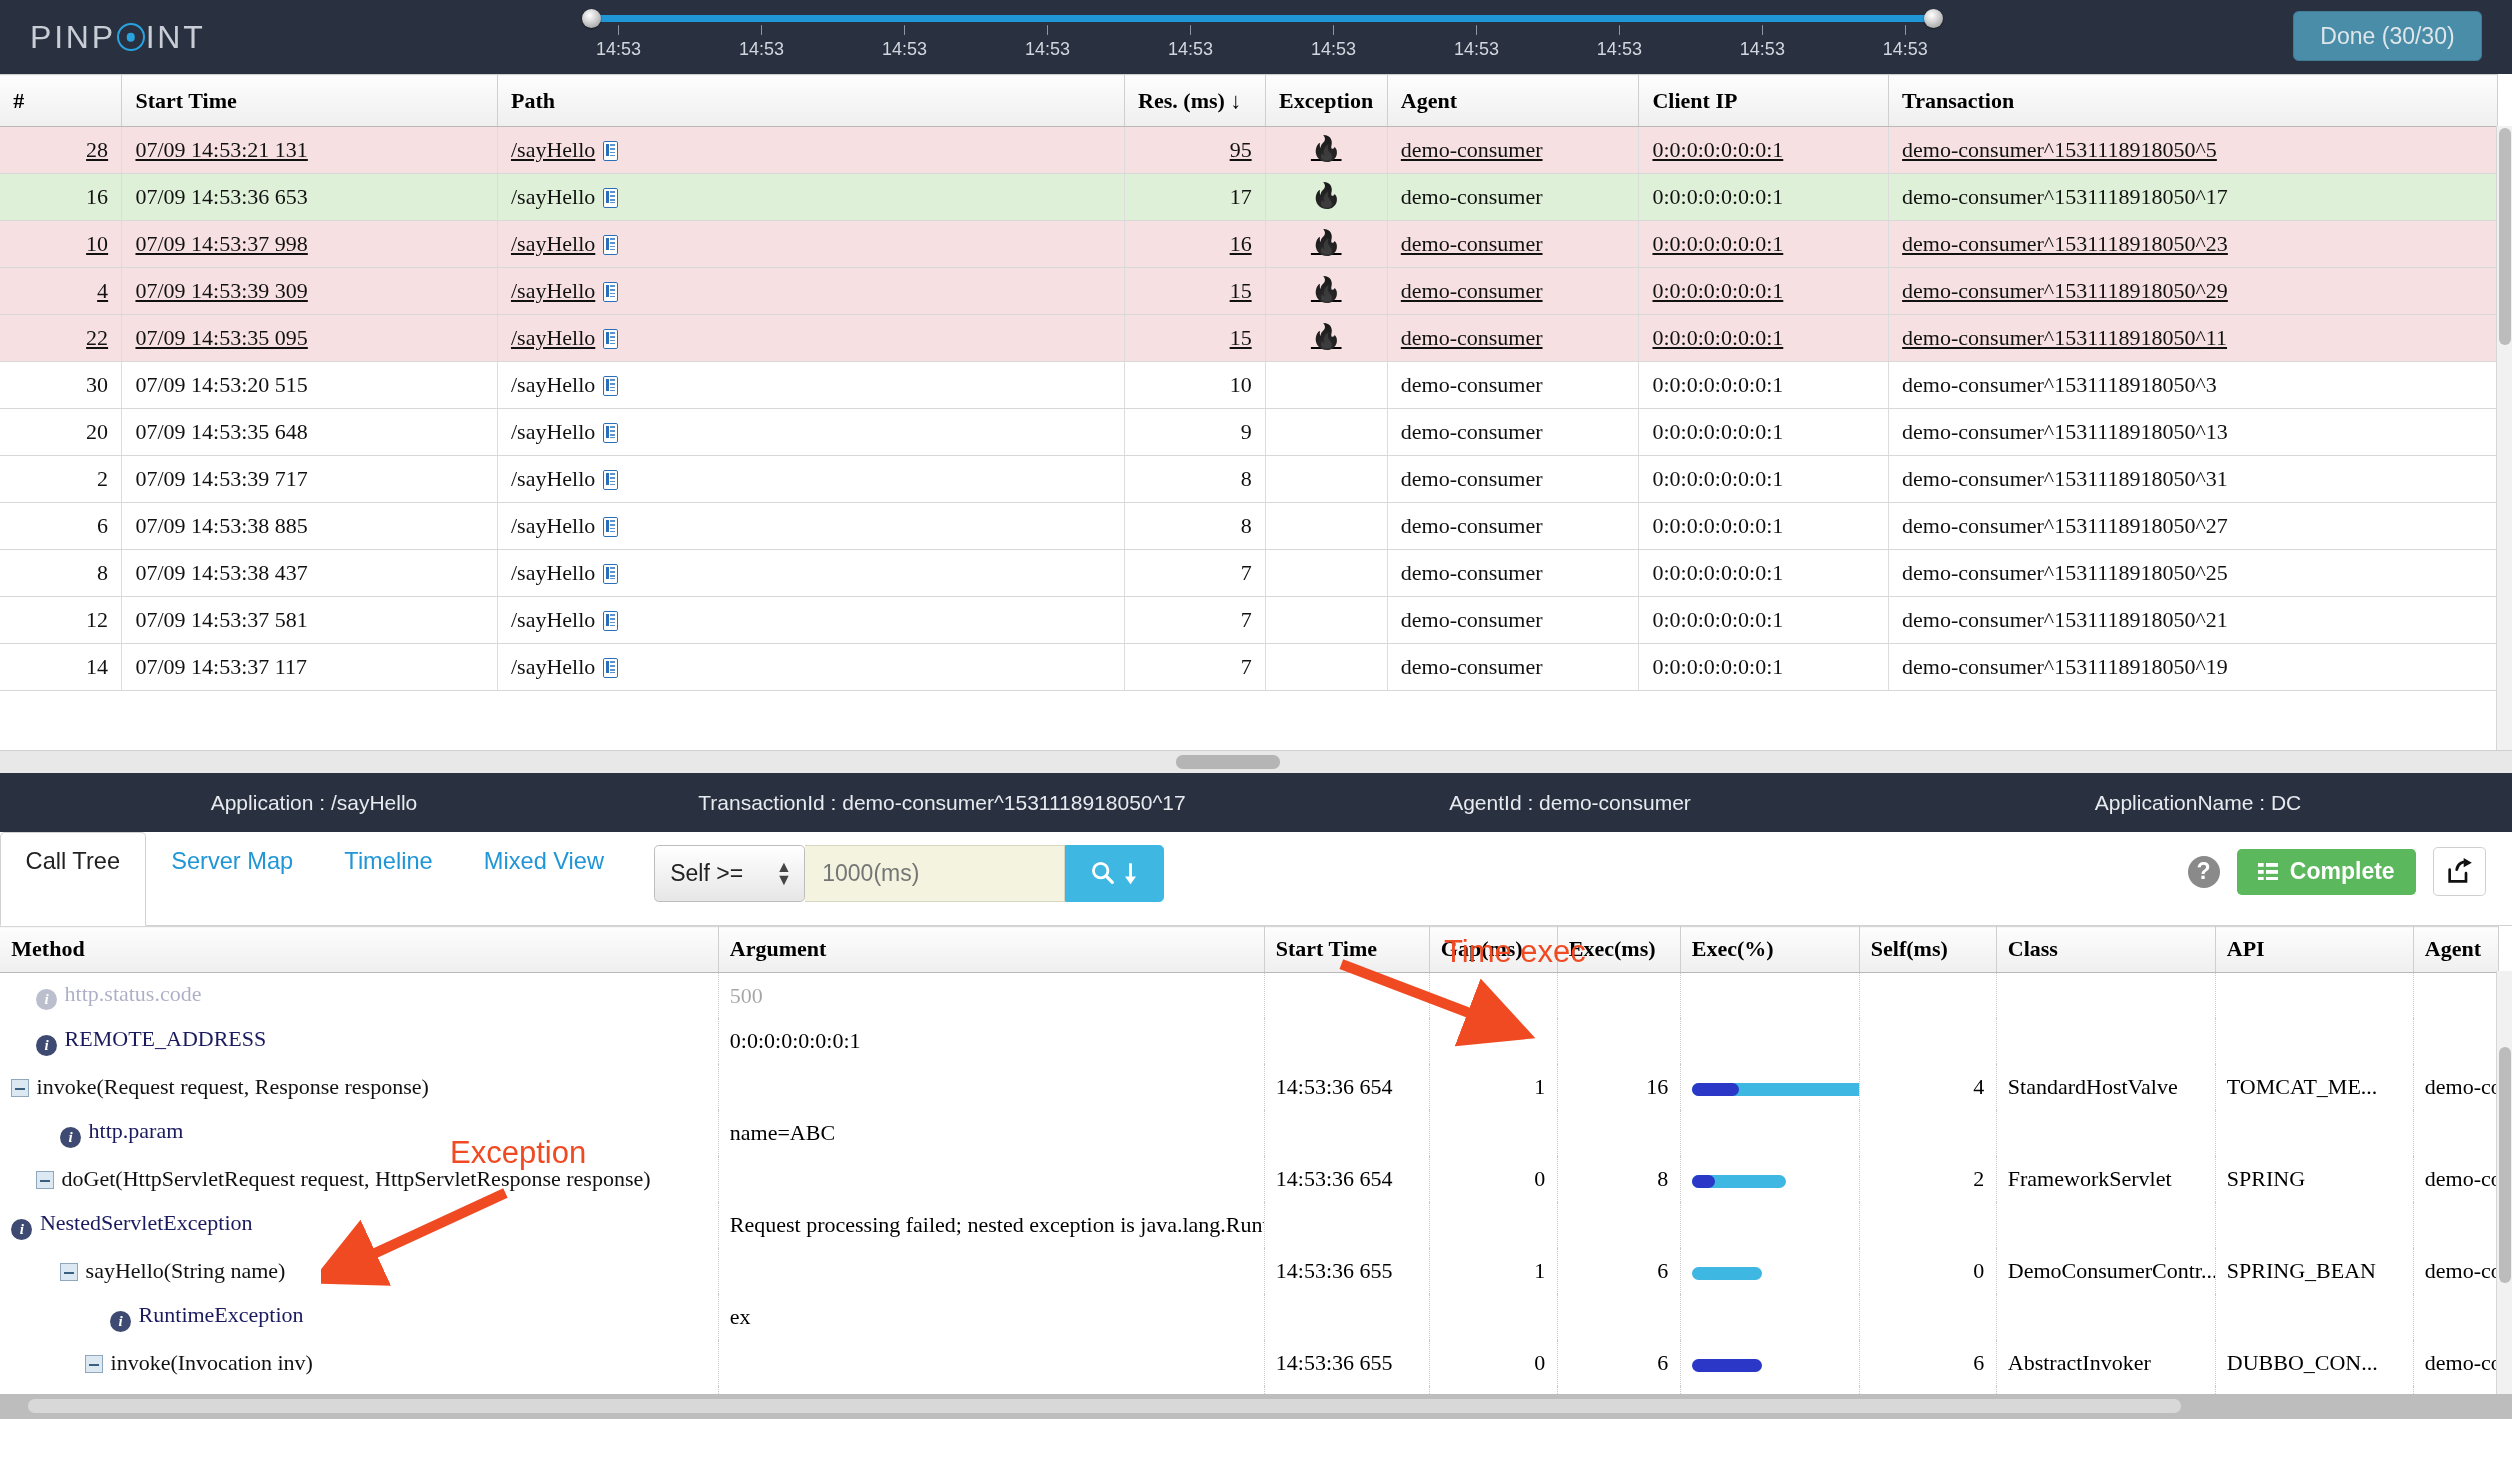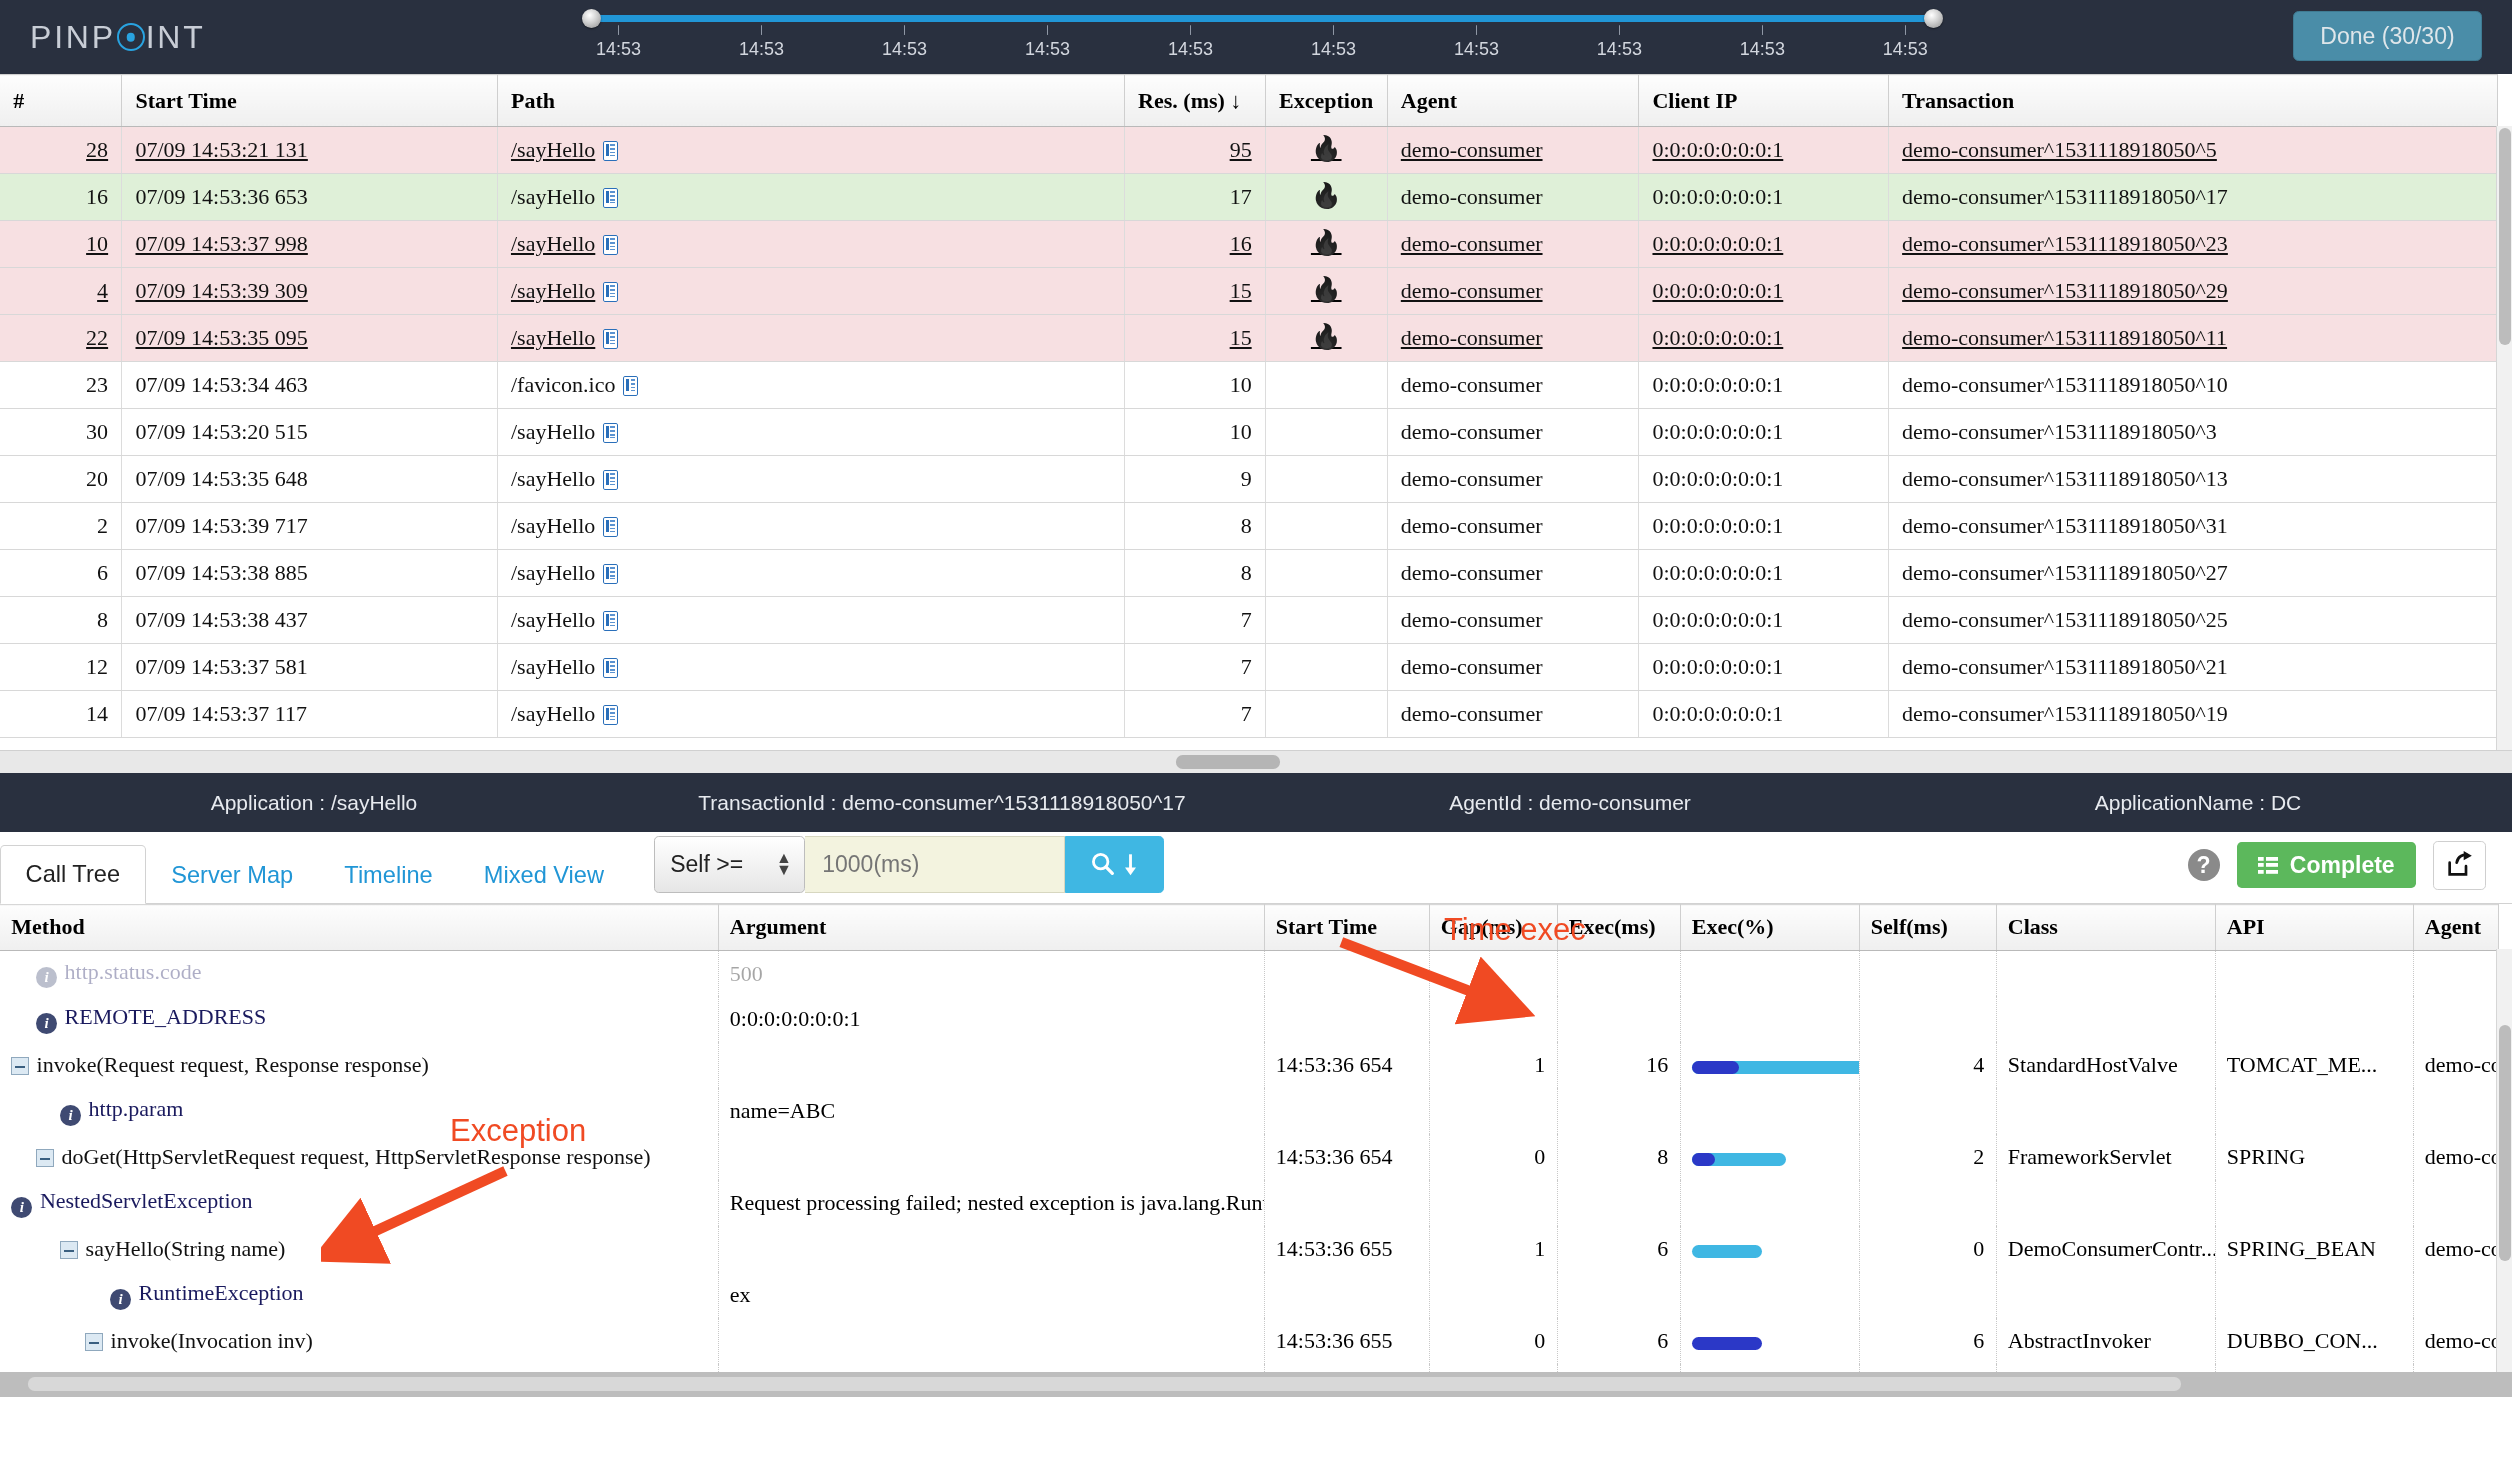--- a/index.html
+++ b/index.html
@@ -219,25 +219,24 @@
     font-family: "Liberation Sans", sans-serif;
     font-size: 21px;
   }
   .infobar > div {
     flex: 1 1 0;
     text-align: center;
   }
 
   
   .tabbar {
-    height: 72px;
+    height: 94px;
     background: #fff;
     border-bottom: 0.9px solid #d2d2d2;
     display: flex;
-    align-items: flex-end;
     padding: 0 13.2px 0 0;
   }
   .tab {
     font-family: "Liberation Sans", sans-serif;
     font-size: 23.6px;
     padding: 15px 24.6px;
     color: #2196d6;
     cursor: pointer;
     border: 0.9px solid transparent;
     border-bottom: none;
@@ -594,30 +593,20 @@
           <td class="num">22</td>
           <td>07/09 14:53:35 095</td>
           <td><span>/sayHello</span><span class="doc-icon"></span></td>
           <td class="num">15</td>
           <td class="ctr"><span class="flame" style="filter: grayscale(1) brightness(0.25);">🔥</span></td>
           <td>demo-consumer</td>
           <td>0:0:0:0:0:0:0:1</td>
           <td>demo-consumer^1531118918050^11</td>
         </tr>
         <tr class="white">
-          <td class="num">23</td>
-          <td>07/09 14:53:34 463</td>
-          <td><span>/favicon.ico</span><span class="doc-icon"></span></td>
-          <td class="num">10</td>
-          <td class="ctr"></td>
-          <td>demo-consumer</td>
-          <td>0:0:0:0:0:0:0:1</td>
-          <td>demo-consumer^1531118918050^10</td>
-        </tr>
-        <tr class="white">
           <td class="num">30</td>
           <td>07/09 14:53:20 515</td>
           <td><span>/sayHello</span><span class="doc-icon"></span></td>
           <td class="num">10</td>
           <td class="ctr"></td>
           <td>demo-consumer</td>
           <td>0:0:0:0:0:0:0:1</td>
           <td>demo-consumer^1531118918050^3</td>
         </tr>
         <tr class="white">

